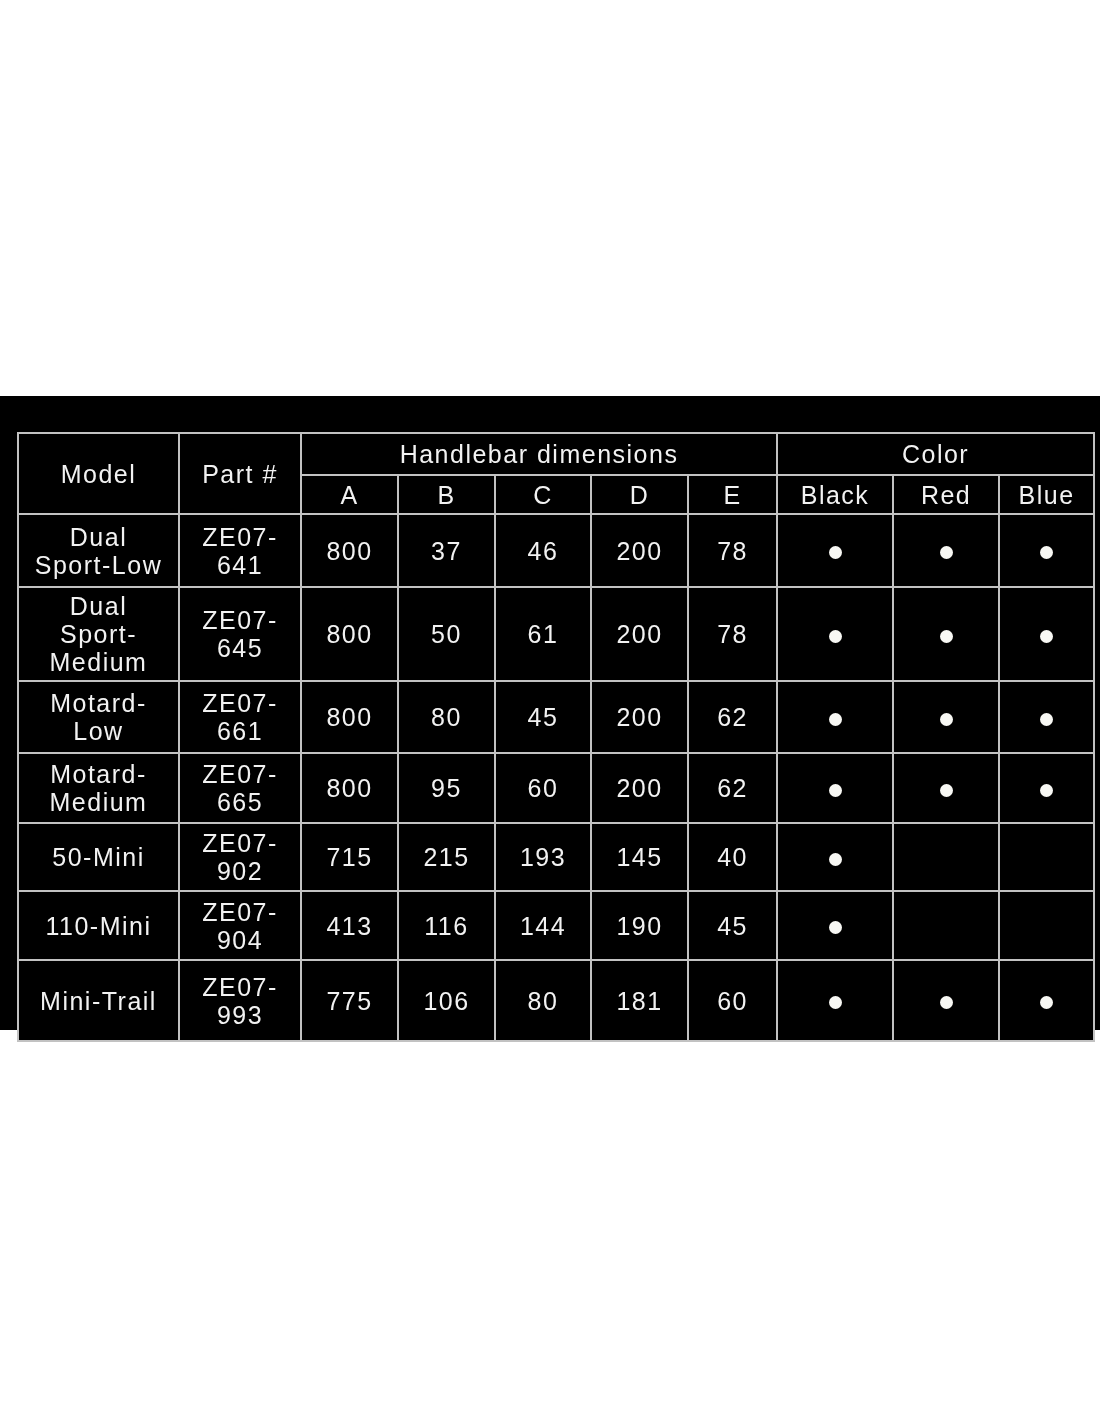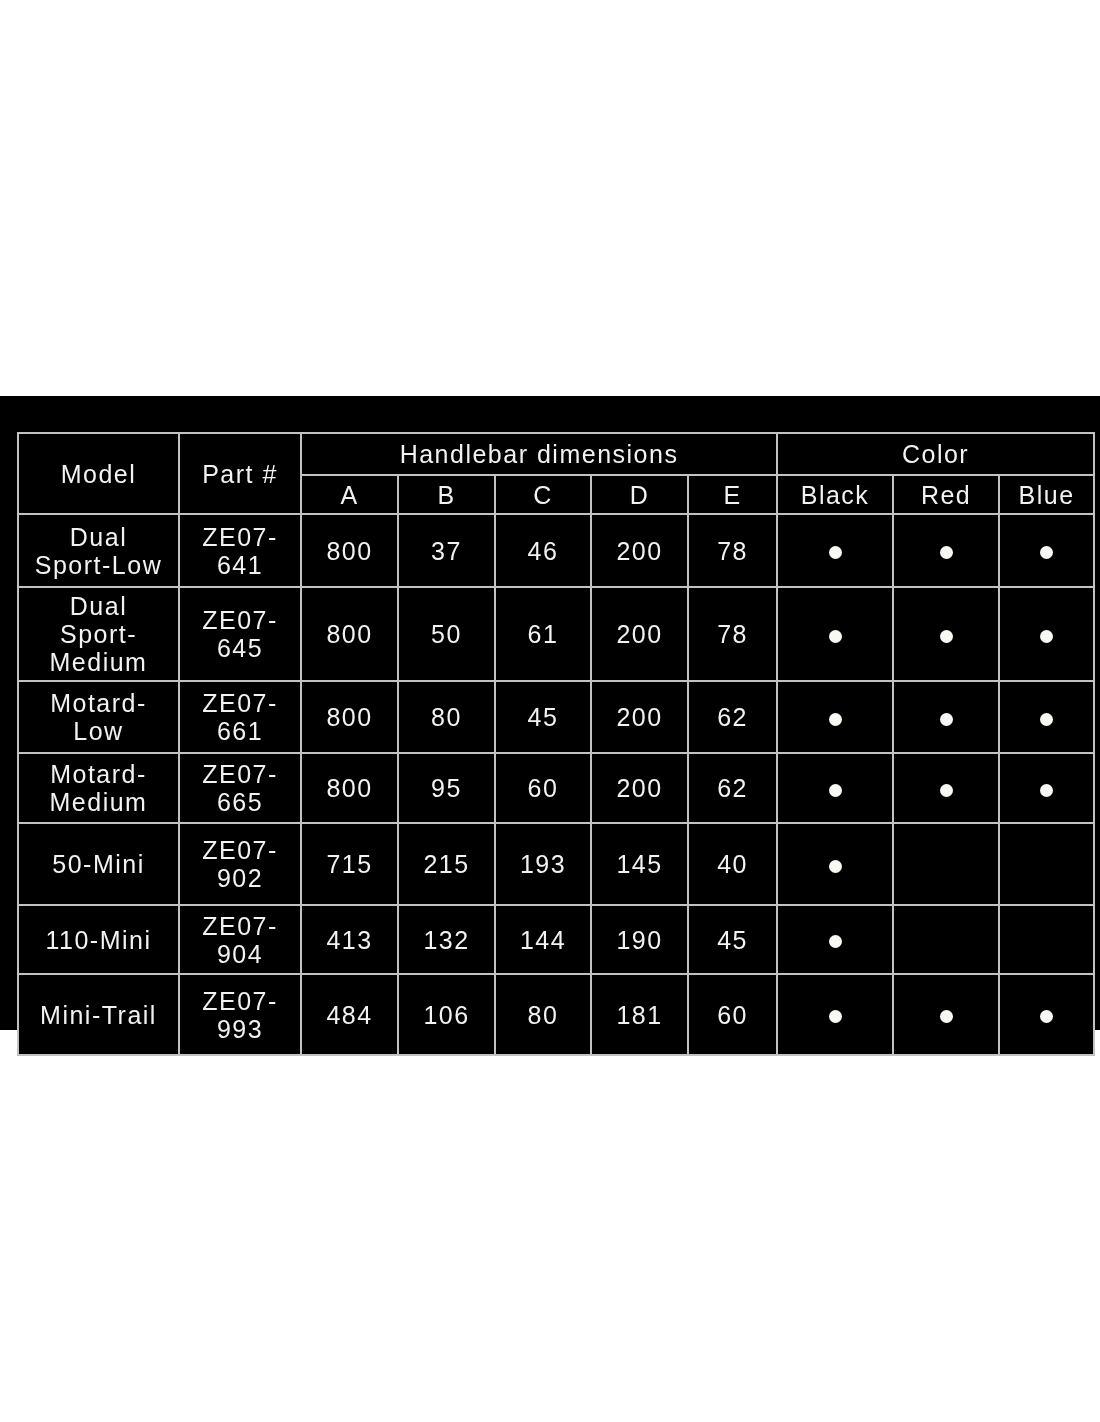--- a/index.html
+++ b/index.html
@@ -158,21 +158,21 @@
             </td>
             <td>800</td>
             <td>95</td>
             <td>60</td>
             <td>200</td>
             <td>62</td>
             <td><span class="dot"></span></td>
             <td><span class="dot"></span></td>
             <td><span class="dot"></span></td>
           </tr>
-          <tr style="height: 82px; margin-top: 27px;">
+          <tr style="height: 68px; margin-top: 27px;">
             <td>
               <div>50-Mini</div>
             </td>
             <td>
               <div>ZE07-</div>
               <div>902</div>
             </td>
             <td>715</td>
             <td>215</td>
             <td>193</td>
@@ -184,37 +184,37 @@
           </tr>
           <tr style="height: 69px;">
             <td>
               <div>110-Mini</div>
             </td>
             <td>
               <div>ZE07-</div>
               <div>904</div>
             </td>
             <td>413</td>
-            <td>132</td>
+            <td>116</td>
             <td>144</td>
             <td>190</td>
             <td>45</td>
             <td><span class="dot"></span></td>
             <td></td>
             <td></td>
           </tr>
           <tr style="height: 81px;">
             <td>
               <div>Mini-Trail</div>
             </td>
             <td>
               <div>ZE07-</div>
               <div>993</div>
             </td>
-            <td>484</td>
+            <td>775</td>
             <td>106</td>
             <td>80</td>
             <td>181</td>
             <td>60</td>
             <td><span class="dot"></span></td>
             <td><span class="dot"></span></td>
             <td><span class="dot"></span></td>
           </tr>
         </tbody>
     </table>

